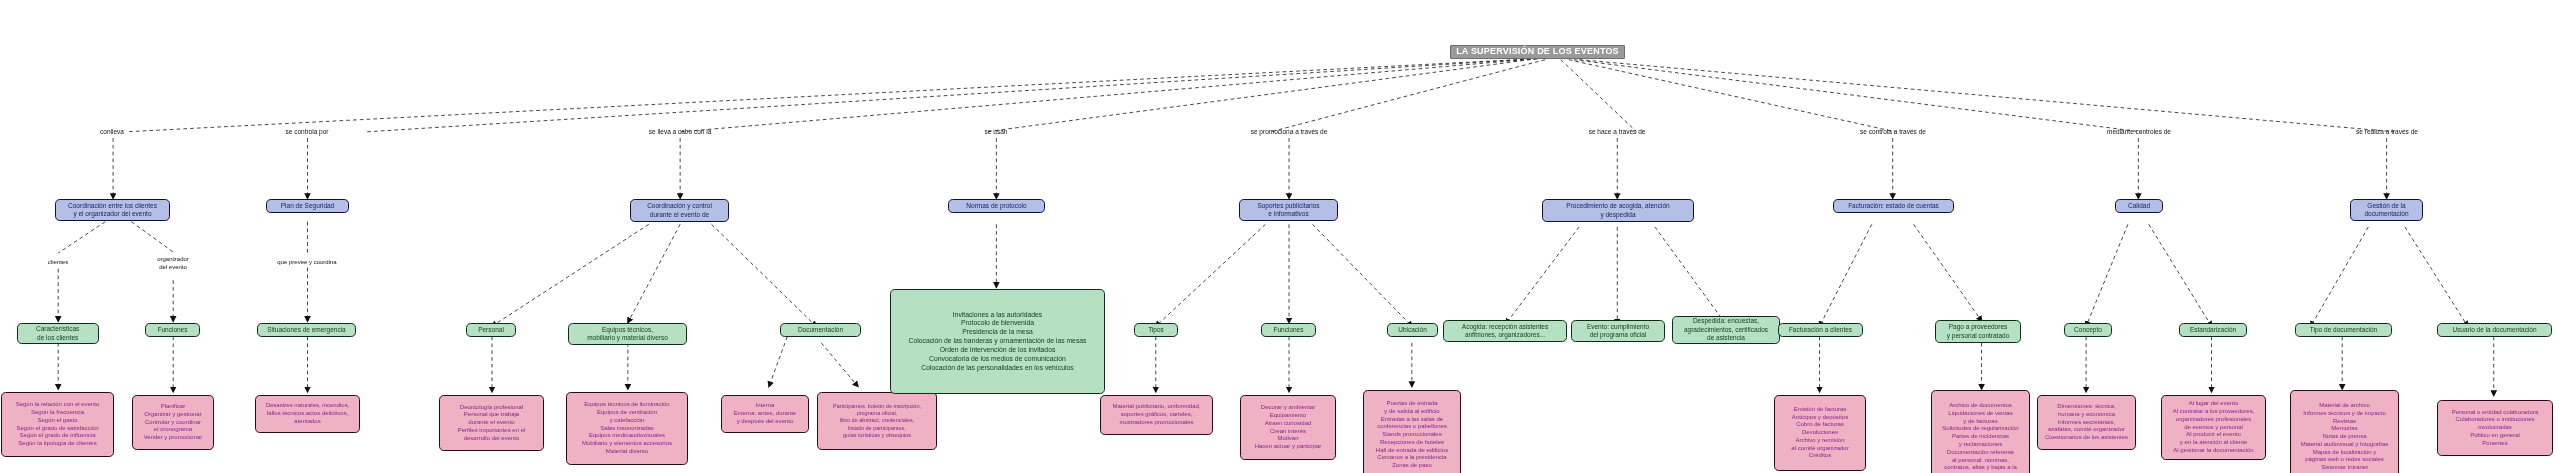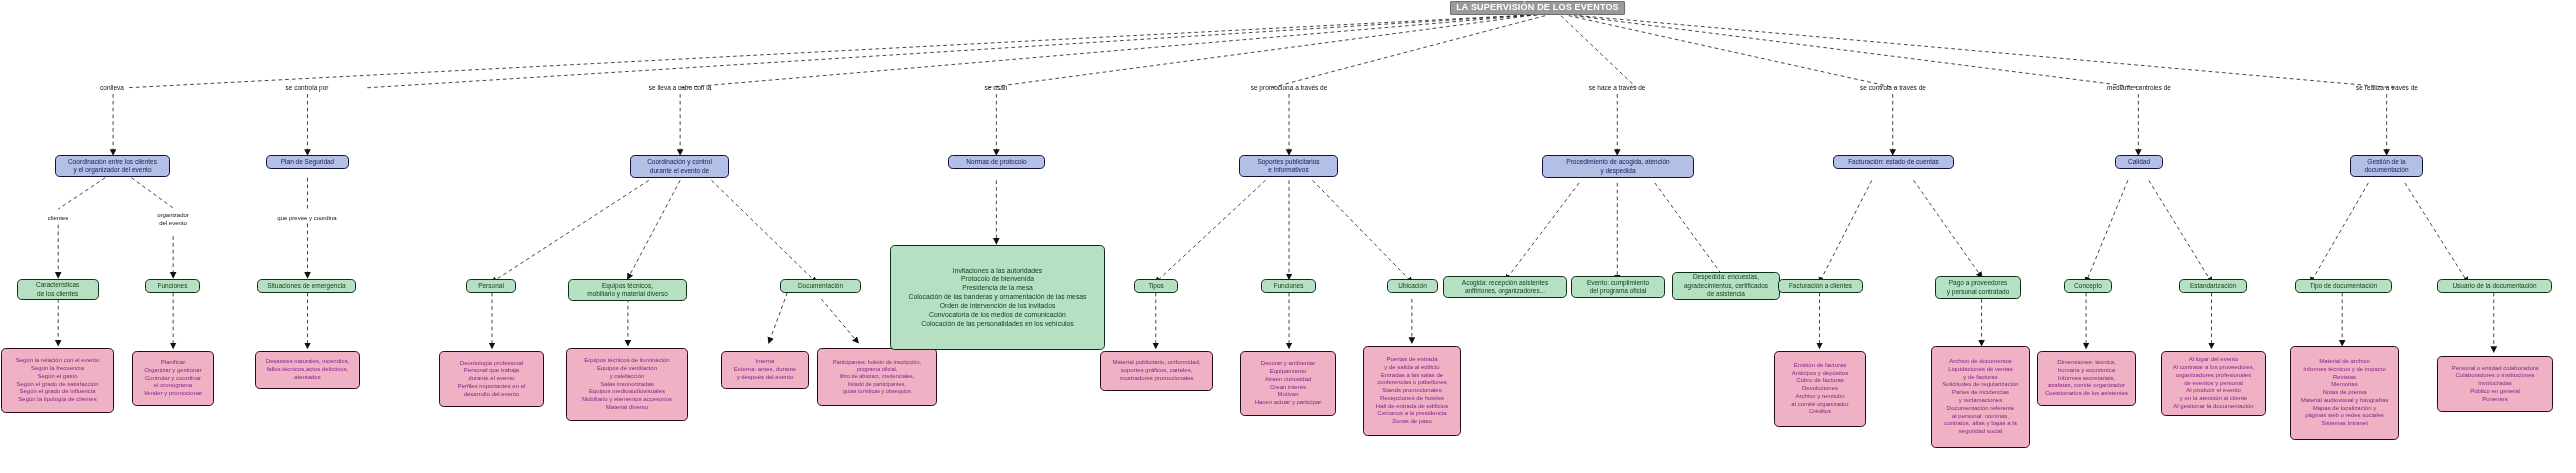--- a/index.html
+++ b/index.html
@@ -1,21 +1,21 @@
 <!DOCTYPE html>
 <html style="font-size:8.4px"><head>
 <meta charset="utf-8">
 <style>
   html,body{margin:0;padding:0;background:#ffffff;}
   body{
     width:2576px;height:473px;position:relative;overflow:hidden;
     font-family:"Liberation Sans", sans-serif;
     color:#111;
   }
-  #canvas{position:absolute;inset:0;width:2576px;height:355px;}
+  #canvas{position:absolute;inset:0;width:2576px;height:355px;margin-top:44px;}
   svg.links{position:absolute;left:0;top:0;width:2576px;height:473px;pointer-events:none;}
 
   .node{
     position:absolute;
     box-sizing:border-box;
     display:flex;align-items:center;justify-content:center;
     text-align:center;
     border:0.8px solid #111;
     border-radius:4.7px;
     line-height:1.30;

